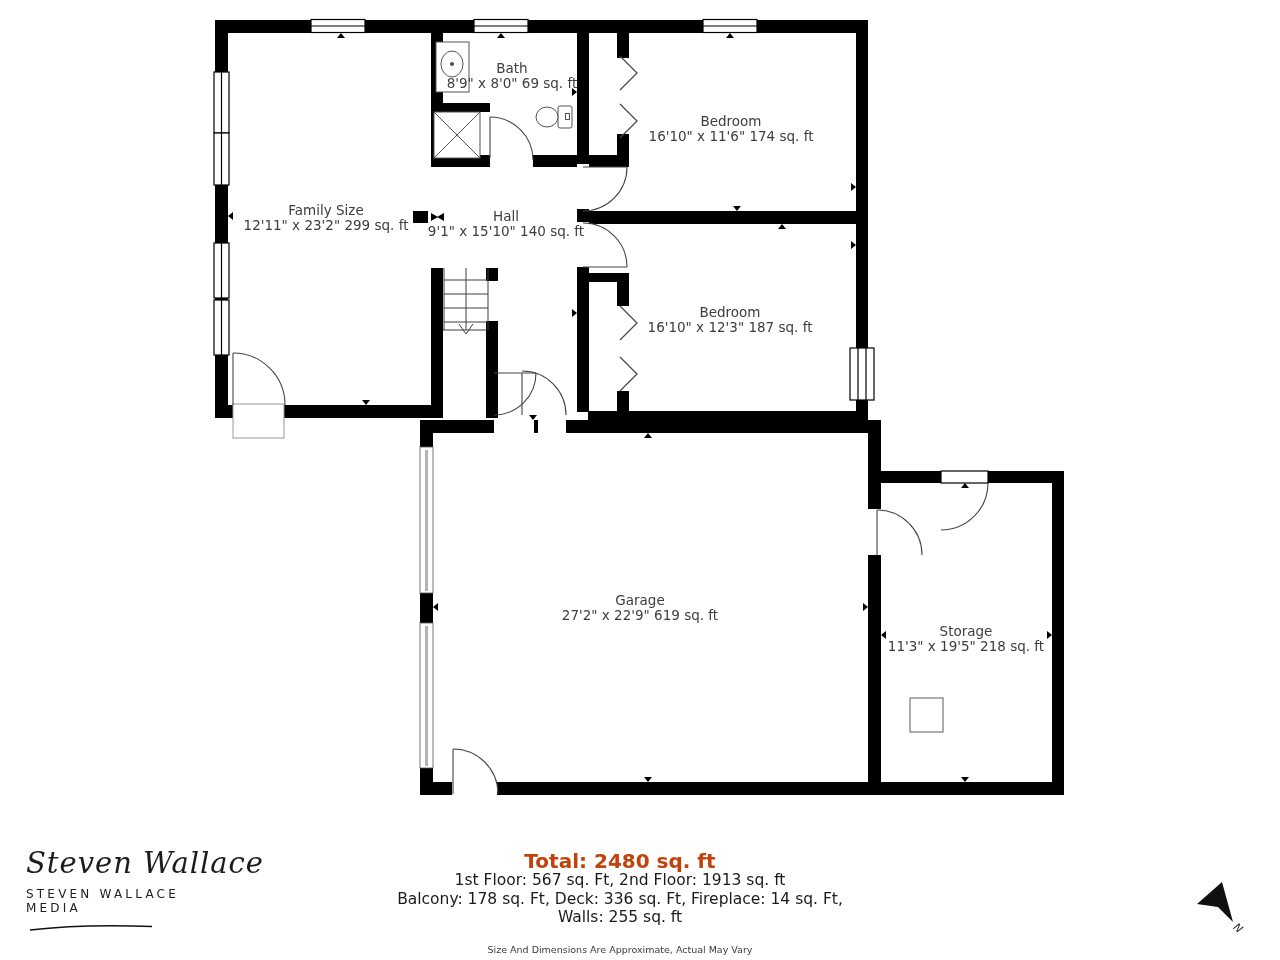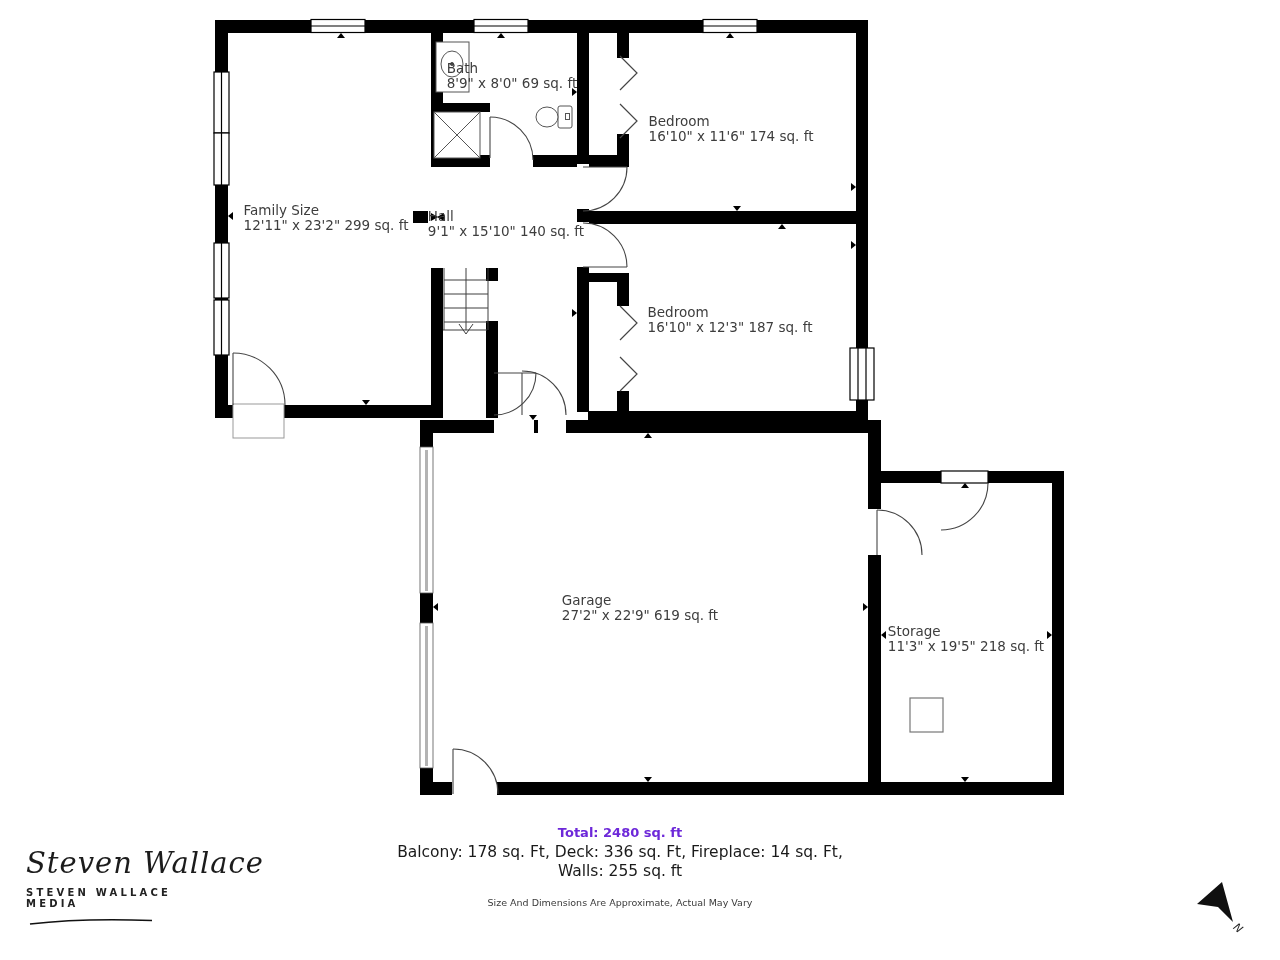--- a/index.html
+++ b/index.html
@@ -1,29 +1,29 @@
 <!DOCTYPE html>
 <html><head>
 <meta charset="utf-8">
 <style>
   html,body{margin:0;padding:0;background:#fff;}
   #stage{position:relative;width:1280px;height:960px;background:#ffffff;overflow:hidden;
          font-family:"DejaVu Sans","Liberation Sans",sans-serif;}
   #plan-svg{position:absolute;left:0;top:0;}
-  .room-label{position:absolute;transform:translate(-50%,-50%);text-align:left;
+  .room-label{position:absolute;transform:translate(-50%,-50%);text-align:center;
               color:#3d3d3d;font-size:13.5px;line-height:14.5px;white-space:nowrap;}
   .summary{position:absolute;left:620px;top:823px;transform:translateX(-50%);
            text-align:center;color:#1a1a1a;white-space:nowrap;}
-  .summary .total{font-size:13px;font-weight:bold;color:#6d28d9;line-height:20px;}
+  .summary .total{font-size:20px;font-weight:bold;color:#c2410c;line-height:20px;margin-top:28px;}
   .summary .line{font-size:15.5px;line-height:18.5px;}
   .summary .disclaimer{font-size:9.5px;color:#3b3b3b;margin-top:17px;line-height:11px;}
   .logo{position:absolute;left:26px;top:846px;width:195px;text-align:left;color:#1c1c1c;}
   .logo .script{font-family:"DejaVu Serif","Liberation Serif",serif;font-style:italic;
                 font-size:29px;line-height:34px;letter-spacing:1px;white-space:nowrap;}
-  .logo .tagline{font-size:10px;letter-spacing:3.2px;margin-top:7px;color:#222;font-weight:bold;}
+  .logo .tagline{font-size:12px;letter-spacing:3.2px;margin-top:7px;color:#222;}
   .logo .swoosh{margin-top:2px;}
 </style>
 </head>
 <body>
 
 <div id="stage">
 
   <svg id="plan-svg" width="1280" height="960" viewBox="0 0 1280 960">
 
     <g fill="#000000">
@@ -206,20 +206,21 @@
     <div>Garage</div>
     <div>27'2" x 22'9" 619 sq. ft</div>
   </div>
   <div class="room-label" style="left:966px;top:638px">
     <div>Storage</div>
     <div>11'3" x 19'5" 218 sq. ft</div>
   </div>
 
   <div class="summary">
     <div class="total">Total: 2480 sq. ft</div>
+    <div class="line">1st Floor: 567 sq. Ft, 2nd Floor: 1913 sq. ft</div>
     <div class="line">Balcony: 178 sq. Ft, Deck: 336 sq. Ft, Fireplace: 14 sq. Ft,</div>
     <div class="line">Walls: 255 sq. ft</div>
     <div class="disclaimer">Size And Dimensions Are Approximate, Actual May Vary</div>
   </div>
 
   <div class="logo">
     <div class="script">Steven Wallace</div>
     <div class="tagline">STEVEN WALLACE MEDIA</div>
     <div class="swoosh">
       <svg width="130" height="9" viewBox="0 0 130 9">

